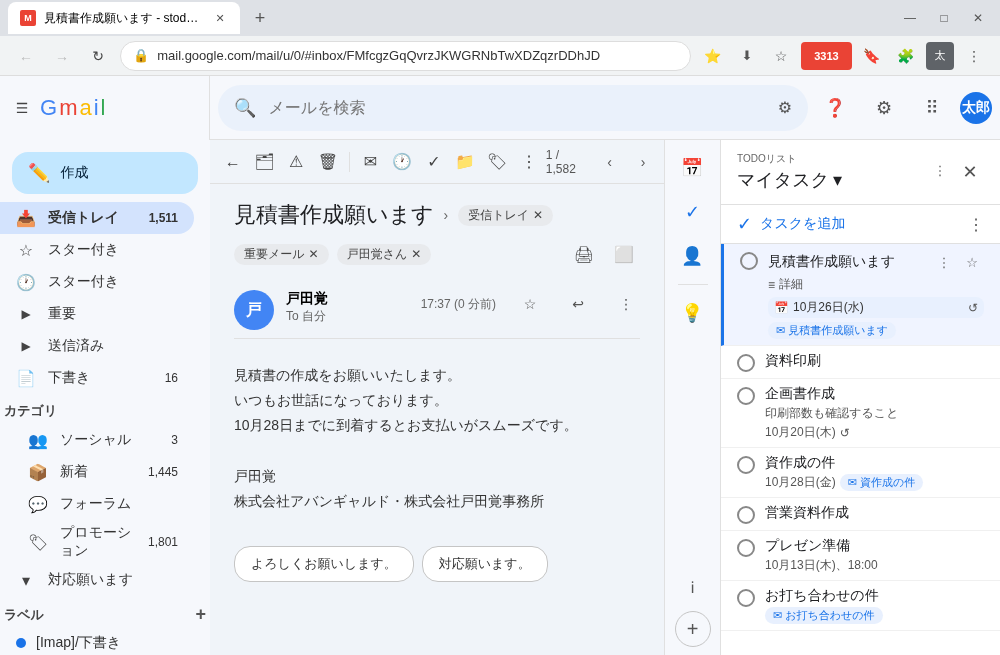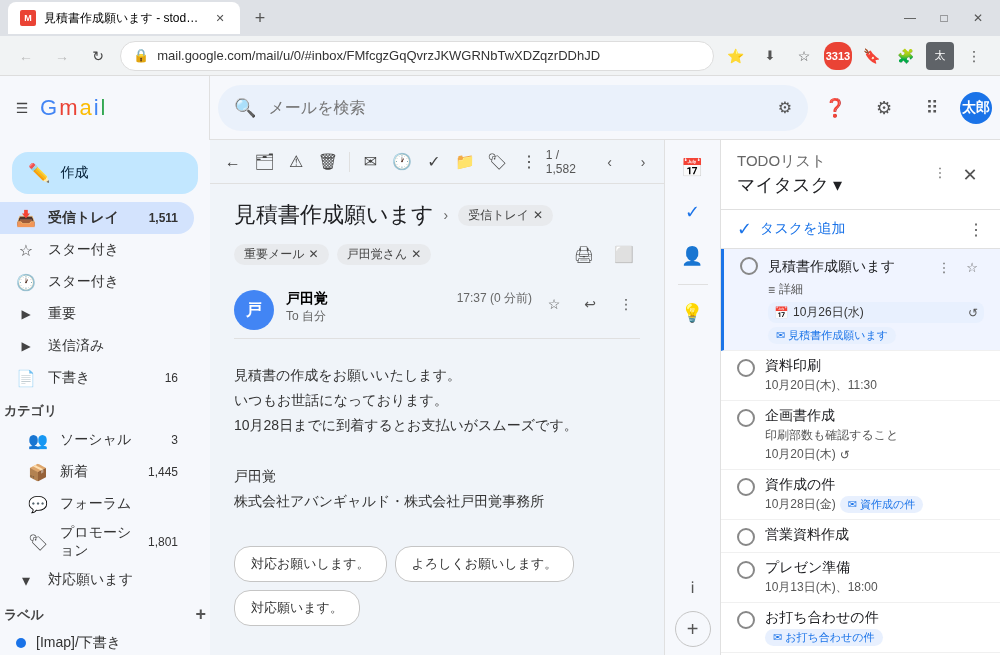--- a/index.html
+++ b/index.html
@@ -63,21 +63,21 @@
     .email-subject { font-size: 22px; font-weight: 400; color: #202124; }
     .tag { background: #e8eaed; border-radius: 12px; padding: 2px 10px; font-size: 12px; color: #444; display: flex; align-items: center; gap: 4px; }
     .tag-close { cursor: pointer; font-size: 12px; }
     .tag-arrow { font-size: 14px; color: #666; margin: 0 2px; }
 
     .email-meta { display: flex; align-items: flex-start; gap: 12px; margin-bottom: 16px; padding: 8px 0; border-bottom: 1px solid #e0e0e0; }
     .sender-avatar { width: 40px; height: 40px; border-radius: 50%; background: #4285f4; display: flex; align-items: center; justify-content: center; color: white; font-size: 16px; font-weight: bold; flex-shrink: 0; }
     .email-meta-info { flex: 1; }
     .sender-name { font-weight: 600; font-size: 14px; }
     .sender-to { font-size: 12px; color: #666; }
-    .email-time { font-size: 12px; color: #666; margin-left: auto; display: flex; gap: 8px; }
+    .email-time { font-size: 12px; color: #666; margin-left: auto; display: flex; align-items: center; gap: 20px; }
     .email-action-icon { width: 28px; height: 28px; display: flex; align-items: center; justify-content: center; border-radius: 50%; cursor: pointer; font-size: 14px; color: #555; }
 
     .email-body { font-size: 14px; line-height: 1.8; color: #333; padding: 8px 0 16px; }
 
     .quick-reply-area { display: flex; gap: 8px; padding: 16px 0; flex-wrap: wrap; }
     .quick-reply-btn { border: 1px solid #c5c5c5; border-radius: 16px; padding: 8px 16px; cursor: pointer; font-size: 13px; color: #333; background: white; }
 
     .action-btns { display: flex; gap: 12px; padding: 16px 0; }
 
     
@@ -136,21 +136,21 @@
   <div class="nav-btn disabled">→</div>
   <div class="nav-btn">↻</div>
   <div class="address-bar">
     <span style="font-size:13px;color:#555;">🔒</span>
     <span class="address-bar-text">mail.google.com/mail/u/0/#inbox/FMfcgzGqQvrzJKWGRNbTwXDZqzrDDhJD</span>
   </div>
   <div class="toolbar-icons">
     <div class="toolbar-icon">⭐</div>
     <div class="toolbar-icon" style="font-size:13px;">⬇</div>
     <div class="toolbar-icon">☆</div>
-    <div style="width:28px;height:28px;background:#ea4335;border-radius:12px;display:flex;align-items:center;justify-content:center;color:white;font-size:11px;font-weight:bold;cursor:pointer;">3313</div>
+    <div style="width:51px;height:28px;background:#ea4335;border-radius:4px;display:flex;align-items:center;justify-content:center;color:white;font-size:11px;font-weight:bold;cursor:pointer;">3313</div>
     <div class="toolbar-icon">🔖</div>
     <div class="toolbar-icon">🧩</div>
     <div style="width:28px;height:28px;background:#5f6368;border-radius:4px;display:flex;align-items:center;justify-content:center;color:white;font-size:11px;cursor:pointer;">太</div>
     <div class="toolbar-icon">⋮</div>
   </div>
 </div>
 
 <div class="app-layout">
 
   <div style="width:210px;background:#f6f8fc;display:flex;flex-direction:column;border-right:1px solid #e0e0e0;">
@@ -313,21 +313,20 @@
           <div class="email-body">
             <p>見積書の作成をお願いいたします。</p>
             <p>いつもお世話になっております。</p>
             <p>10月28日までに到着するとお支払いがスムーズです。</p>
             <br>
             <p>戸田覚</p>
             <p>株式会社アバンギャルド・株式会社戸田覚事務所</p>
           </div>
 
           <div class="quick-reply-area">
-            <button class="quick-reply-btn">対応お願いします。</button>
             <button class="quick-reply-btn">よろしくお願いします。</button>
             <button class="quick-reply-btn">対応願います。</button>
           </div>
 
           <div class="action-btns">
             
             
           </div>
         </div>
       </div>
@@ -341,21 +340,21 @@
         <div style="flex:1;"></div>
         <div class="right-icon" style="font-size:16px;">ℹ</div>
         <div class="right-icon-add">+</div>
       </div>
 
       <div class="todo-panel">
 
         <div class="todo-header">
           <div style="display:flex;flex-direction:column;gap:2px;">
             <div class="todo-title-row">
-              <span style="font-size:15px;color:#666;">TODOリスト</span>
+              <span style="font-size:10px;color:#666;">TODOリスト</span>
             </div>
             <div class="todo-title">
               <span>マイタスク</span>
               <span>▾</span>
             </div>
           </div>
           <div style="display:flex;gap:4px;">
             <div class="todo-item-action-btn">⋮</div>
             <div class="todo-close">✕</div>
           </div>
@@ -394,23 +393,20 @@
                   <span>見積書作成願います</span>
                 </div>
               </div>
             </div>
           </div>
 
           <div class="todo-item">
             <div class="todo-checkbox"></div>
             <div class="todo-item-content">
               <span class="todo-item-title">資料印刷</span>
-              <div class="todo-item-sub">
-                <span>10月20日(木)、11:30</span>
-              </div>
             </div>
           </div>
 
           <div class="todo-item">
             <div class="todo-checkbox"></div>
             <div class="todo-item-content">
               <span class="todo-item-title">企画書作成</span>
               <div class="todo-item-sub">
                 <span>印刷部数も確認すること</span>
               </div>

